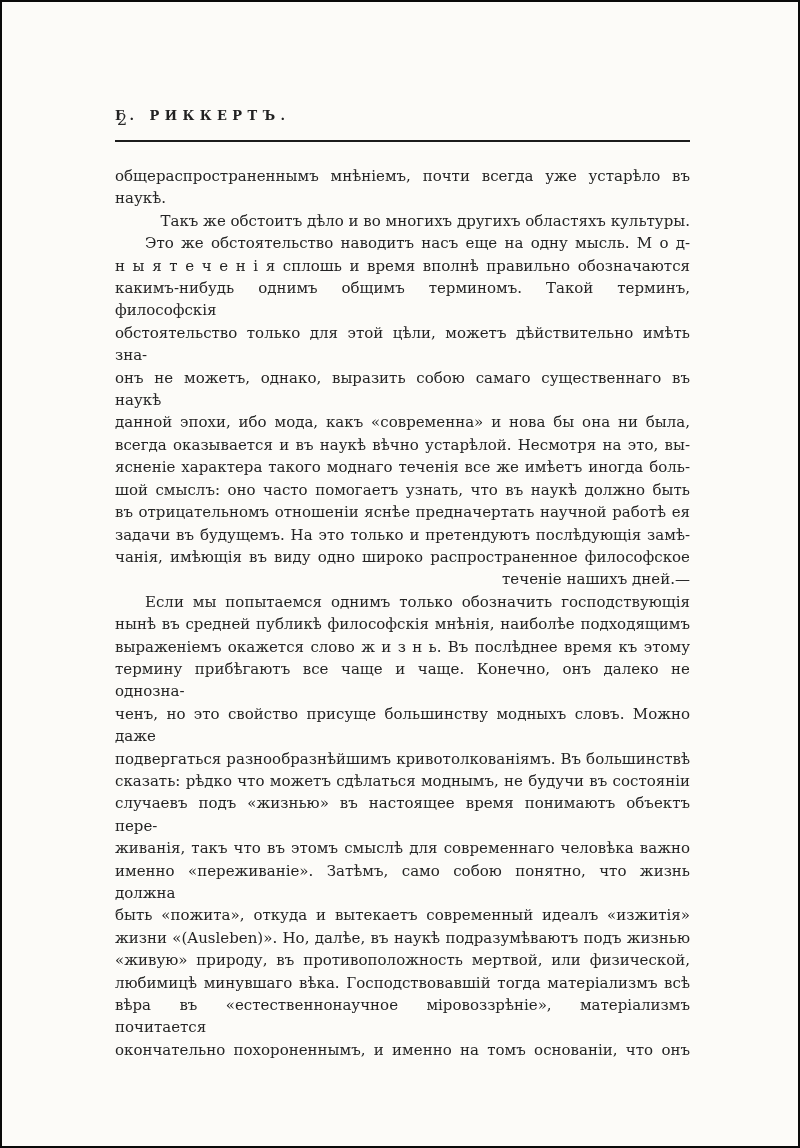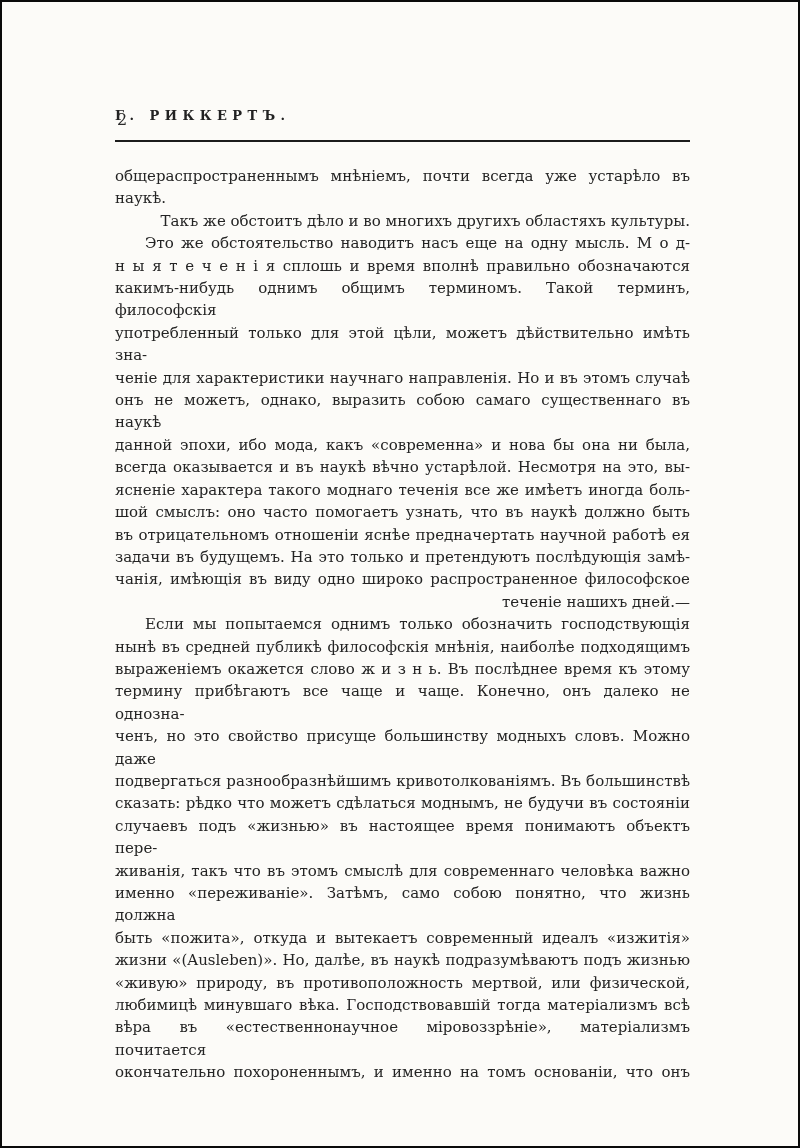--- a/index.html
+++ b/index.html
@@ -76,22 +76,21 @@
     <span class="page-num">2</span>
     <span class="header-title">Г. РИККЕРТЪ.</span>
   </div>
   <div class="header-rule"></div>
   <div class="text-block">
       <div class="line just">общераспространеннымъ мнѣніемъ, почти всегда уже устарѣло въ наукѣ.</div>
       <div class="line">Такъ же обстоитъ дѣло и во многихъ другихъ областяхъ культуры.</div>
       <div class="line indent just">Это же обстоятельство наводитъ насъ еще на одну мысль. М о д-</div>
       <div class="line just">н ы я т е ч е н і я сплошь и время вполнѣ правильно обозначаются</div>
       <div class="line just">какимъ-нибудь однимъ общимъ терминомъ. Такой терминъ, философскія</div>
-      <div class="line just">употребленный только для этой цѣли, можетъ дѣйствительно имѣть зна-</div>
-      <div class="line just">ченіе для характеристики научнаго направленія. Но и въ этомъ случаѣ</div>
+      <div class="line just">обстоятельство только для этой цѣли, можетъ дѣйствительно имѣть зна-</div>
       <div class="line just">онъ не можетъ, однако, выразить собою самаго существеннаго въ наукѣ</div>
       <div class="line just">данной эпохи, ибо мода, какъ «современна» и нова бы она ни была,</div>
       <div class="line just">всегда оказывается и въ наукѣ вѣчно устарѣлой. Несмотря на это, вы-</div>
       <div class="line just">ясненіе характера такого моднаго теченія все же имѣетъ иногда боль-</div>
       <div class="line just">шой смыслъ: оно часто помогаетъ узнать, что въ наукѣ должно быть</div>
       <div class="line just">въ отрицательномъ отношеніи яснѣе предначертать научной работѣ ея</div>
       <div class="line just">задачи въ будущемъ. На это только и претендуютъ послѣдующія замѣ-</div>
       <div class="line just">чанія, имѣющія въ виду одно широко распространенное философское</div>
       <div class="line">теченіе нашихъ дней.—</div>
       <div class="line indent just">Если мы попытаемся однимъ только обозначить господствующія</div>

